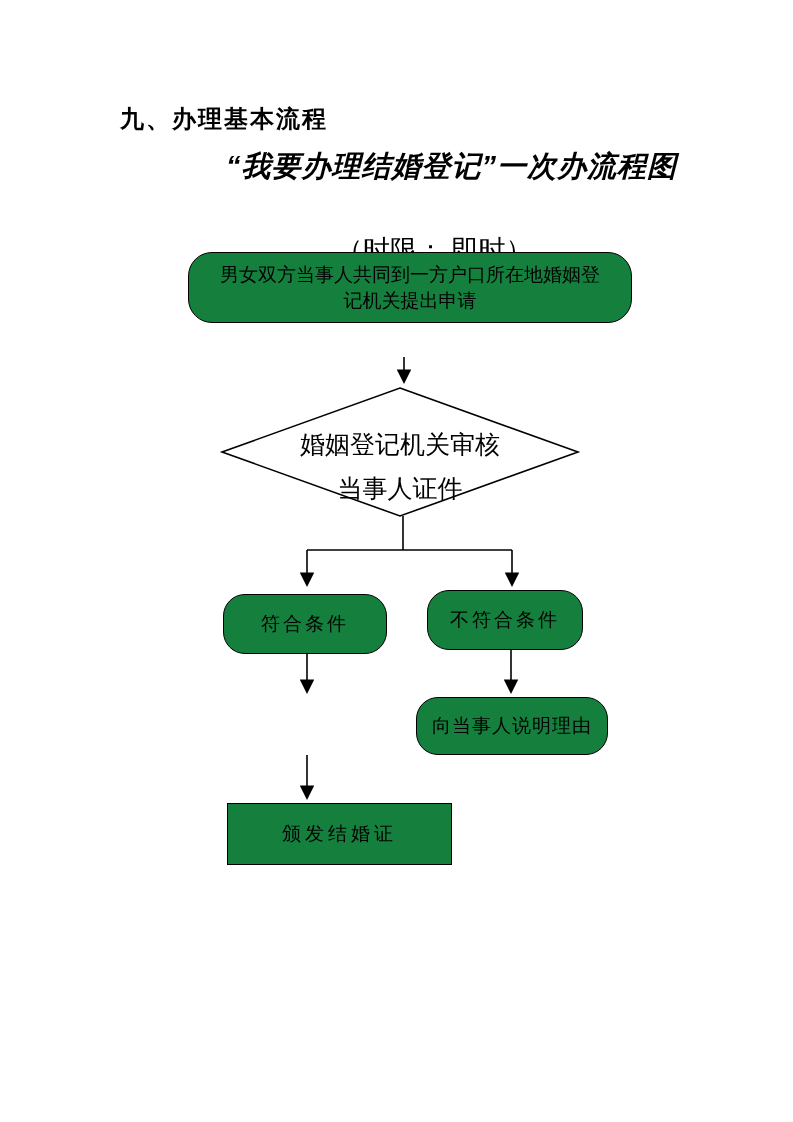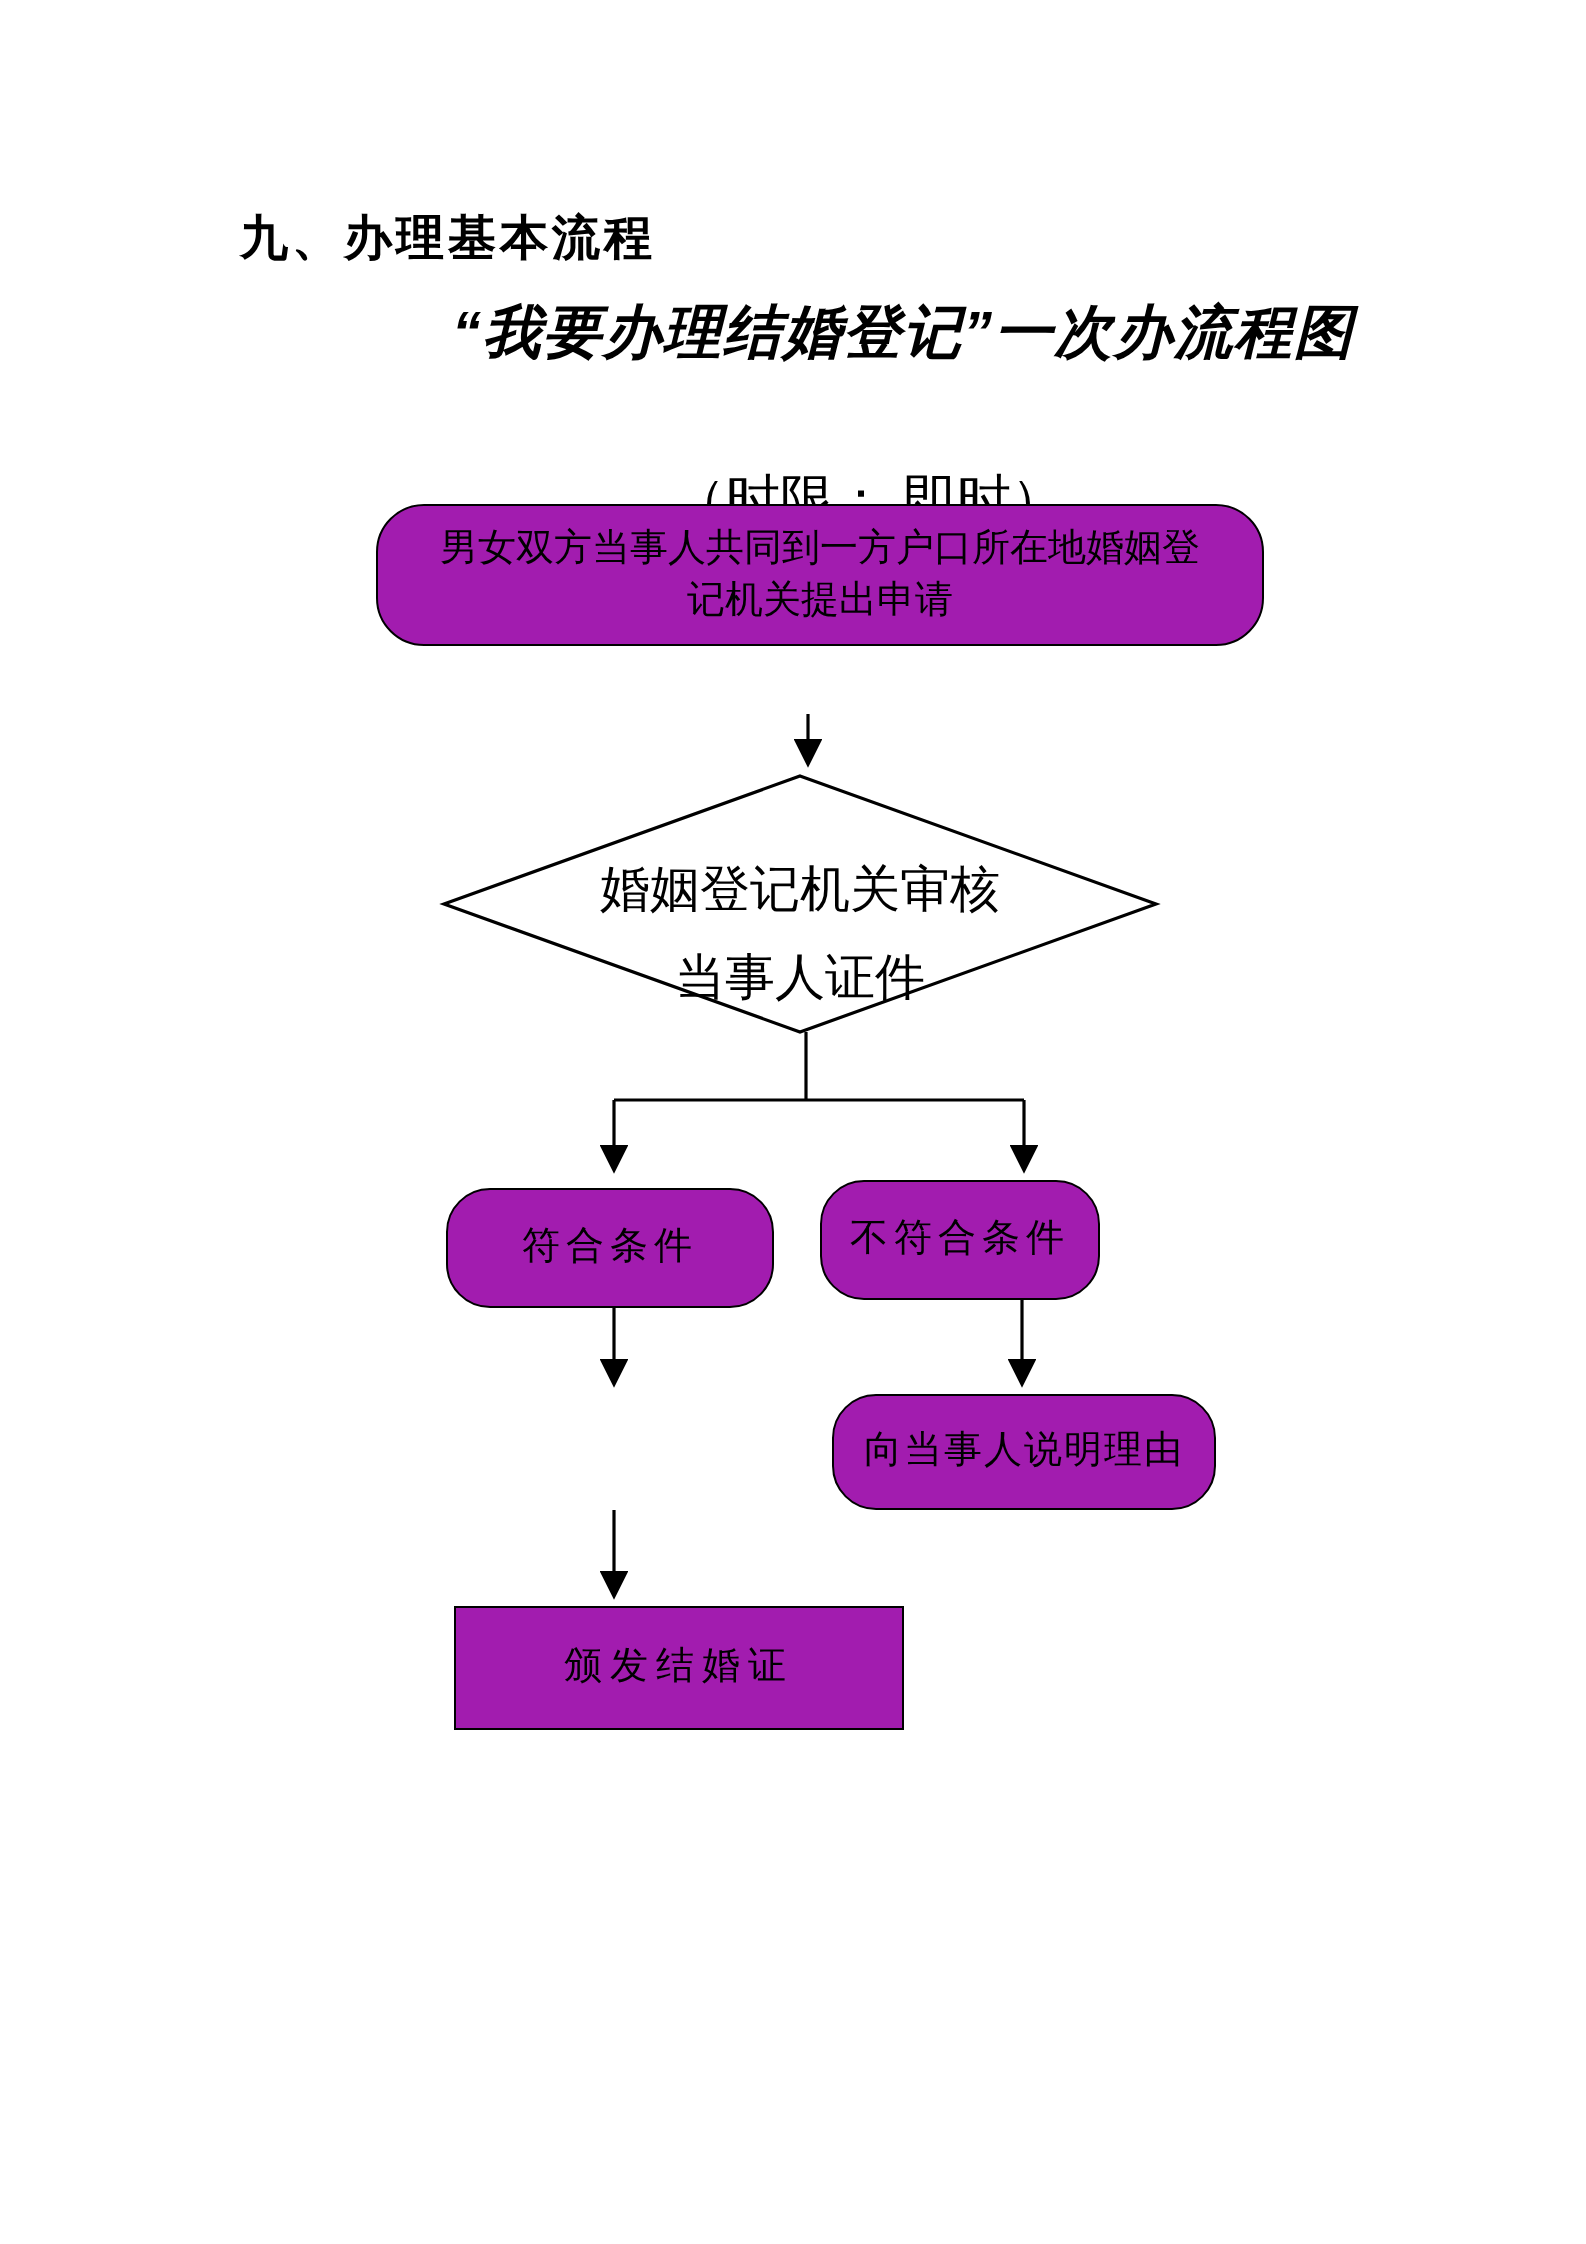--- a/index.html
+++ b/index.html
@@ -43,33 +43,33 @@
     position: absolute;
     left: 0;
     top: 0;
     width: 793px;
     height: 1122px;
   }
   .node {
     position: absolute;
     box-sizing: border-box;
     border: 1.6px solid #000000;
-    background: #a21caf;
+    background: #15803d;
     display: flex;
     flex-direction: column;
     align-items: center;
     justify-content: center;
     text-align: center;
     font-size: 19px;
     line-height: 26px;
   }
   .rounded { border-radius: 22px; }
   .node-apply   { left: 188px; top: 252px; width: 444px; height: 71px; border-radius: 24px; }
   .node-eligible     { left: 223px; top: 594px; width: 164px; height: 60px; letter-spacing: 3px; }
-  .node-not-eligible { left: 410px; top: 590px; width: 140px; height: 60px; letter-spacing: 3px; }
+  .node-not-eligible { left: 427px; top: 590px; width: 156px; height: 60px; letter-spacing: 3px; }
   .node-grant        { left: 223px; top: 697px; width: 167px; height: 58px; letter-spacing: 4px; }
   .node-explain      { left: 416px; top: 697px; width: 192px; height: 58px; letter-spacing: 1px; }
   .node-issue        { left: 227px; top: 803px; width: 225px; height: 62px; border-radius: 0; letter-spacing: 4px; }
   .diamond-text {
     position: absolute;
     left: 400px;
     transform: translateX(-50%);
     font-size: 25px;
     white-space: nowrap;
     text-align: center;

